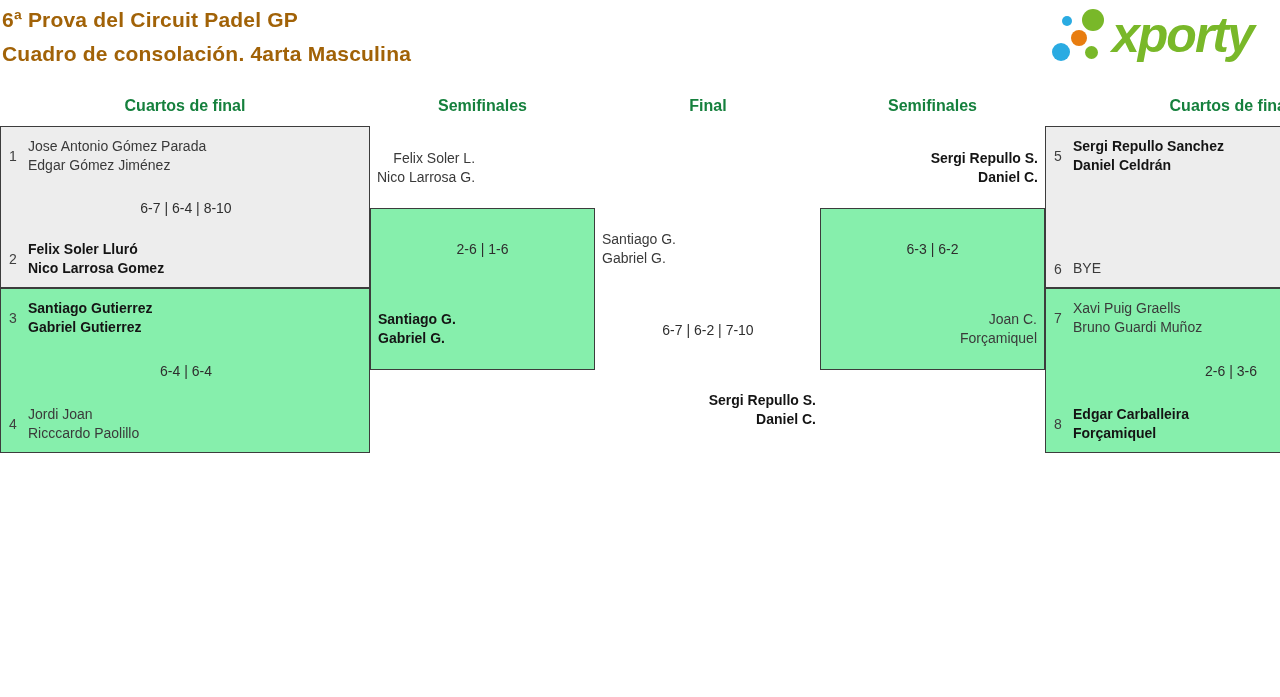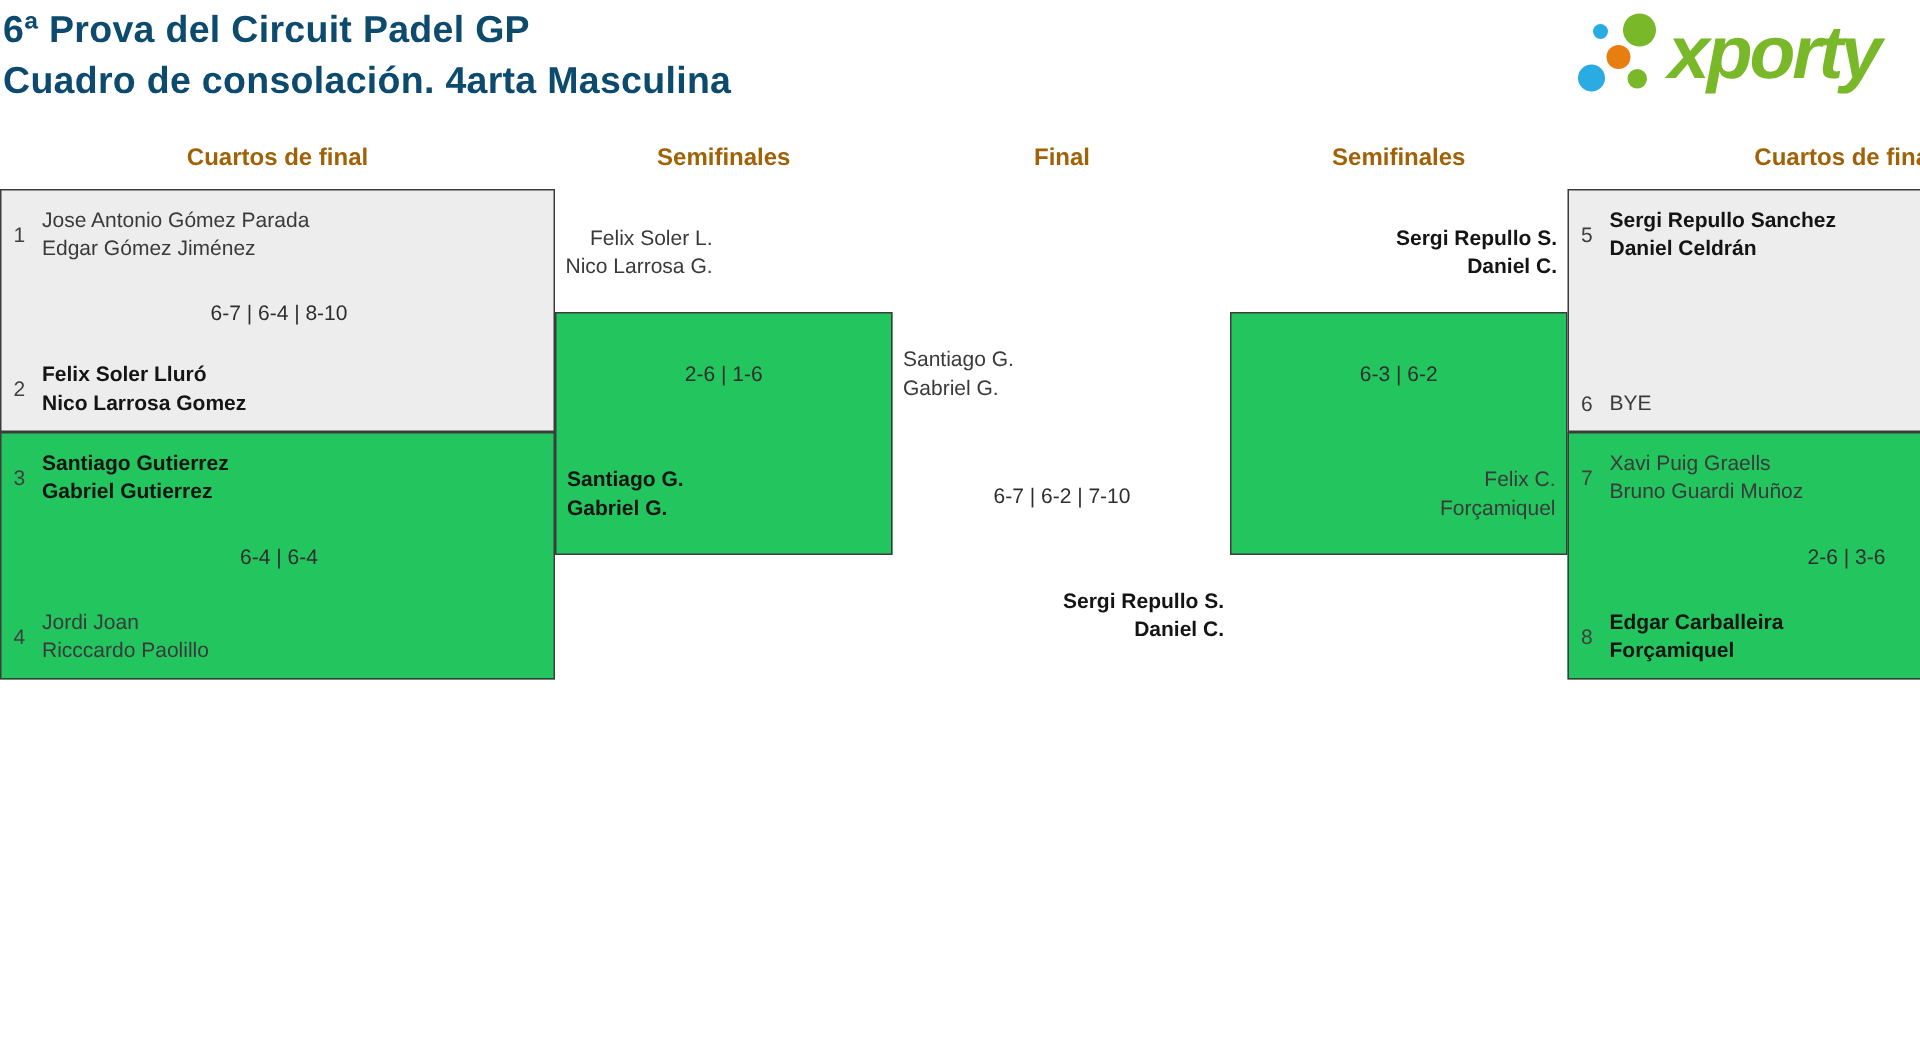--- a/index.html
+++ b/index.html
@@ -7,43 +7,43 @@
     width:1280px;height:697px;position:relative;overflow:hidden;
     background:#ffffff;
     font-family:"Liberation Sans",sans-serif;
     -webkit-font-smoothing:antialiased;
   }
   .abs{position:absolute;}
 
   
   .page-title{
     left:2px;top:3px;
-    font-size:25px;font-weight:700;color:#0c4a6e;line-height:34px;
+    font-size:21px;font-weight:700;color:#a16207;line-height:34px;
     letter-spacing:.2px;white-space:nowrap;
   }
   
   .logo{left:1048px;top:6px;width:232px;height:70px;font-style:italic;}
   .dot{position:absolute;border-radius:50%;}
   .logo-text{
     position:absolute;left:64px;top:4px;
     font-size:50px;font-weight:700;letter-spacing:-2px;
     color:#79b829;line-height:1;
   }
 
   
   .round-header{
     top:97px;height:20px;
-    font-size:16px;font-weight:700;color:#a16207;
+    font-size:16px;font-weight:700;color:#15803d;
     text-align:center;white-space:nowrap;
   }
 
   
   .match-box{
     box-sizing:border-box;
-    border:1px solid #3c3c3c;background:#22c55e;
+    border:1px solid #3c3c3c;background:#86efac;
   }
   .match-box.shaded{background:#ededed;}
   .qf{
     display:flex;flex-direction:column;justify-content:space-between;
     padding:10px 6px 9px 8px;
   }
   .team-row{display:flex;align-items:center;}
   .seed{
     width:14px;margin-right:5px;flex:0 0 auto;
     font-size:14px;color:#3f3f3f;text-align:left;
@@ -152,21 +152,21 @@
 </div>
 
 <div class="abs float-team ar bold" style="right:242px;top:149px;">
   <span class="nm">Sergi Repullo S.</span>
   <span class="nm">Daniel C.</span>
 </div>
 
 <div class="abs match-box sf" style="left:820px;top:208px;width:225px;height:162px;">
   <div class="score">6-3 | 6-2</div>
   <div class="sf-team ar">
-    <span class="nm">Felix C.</span>
+    <span class="nm">Joan C.</span>
     <span class="nm">Forçamiquel</span>
   </div>
 </div>
 
 <div class="abs match-box shaded qf" style="left:1045px;top:126px;width:370px;height:162px;">
   <div class="team-row bold">
     <span class="seed">5</span>
     <span class="team">
       <span class="nm">Sergi Repullo Sanchez</span>
       <span class="nm">Daniel Celdrán</span>

